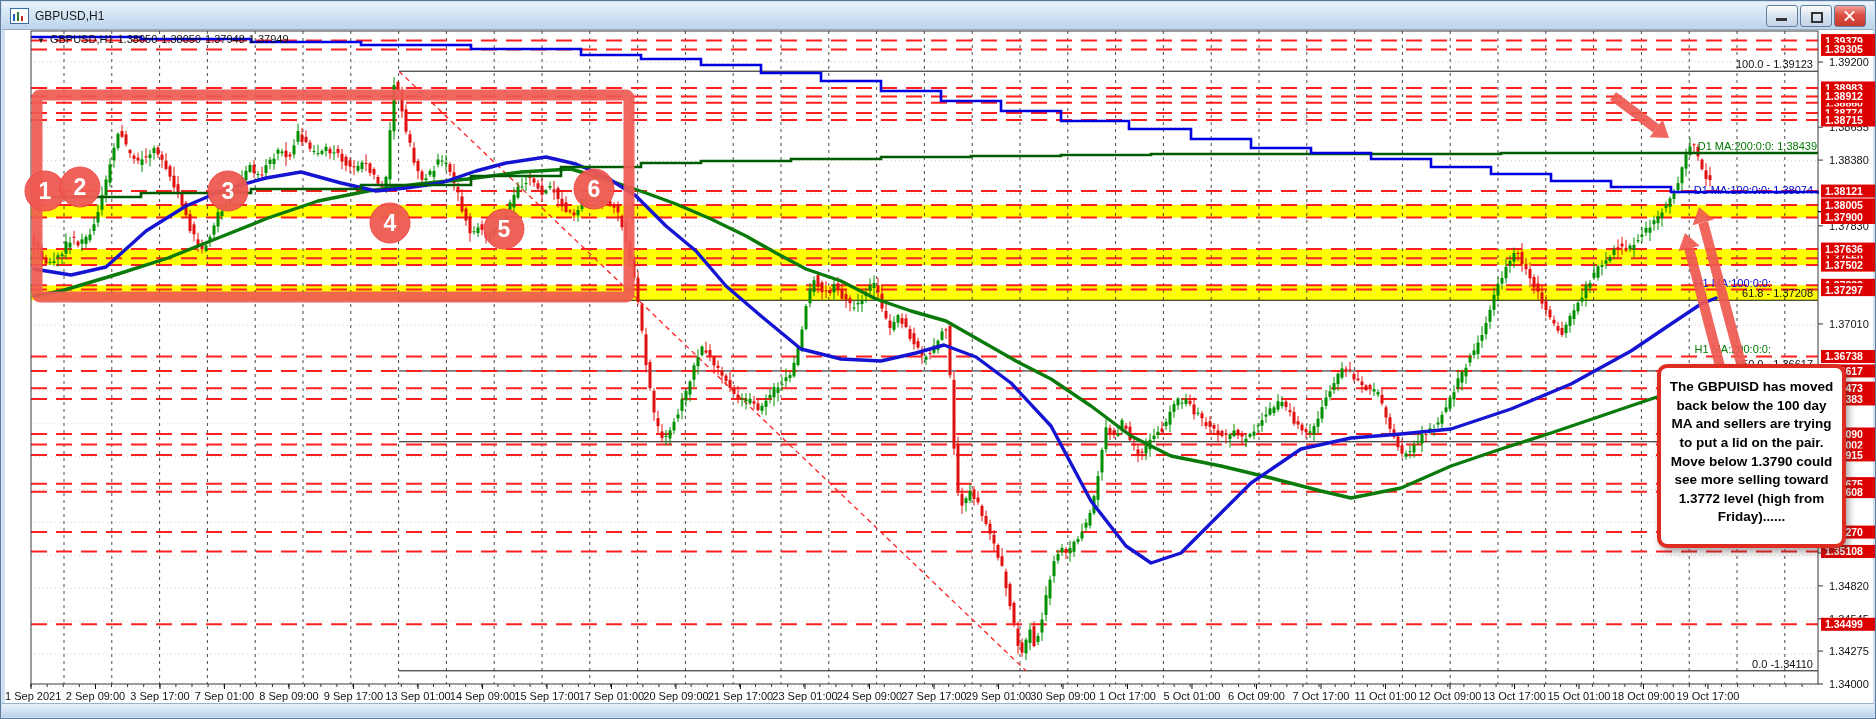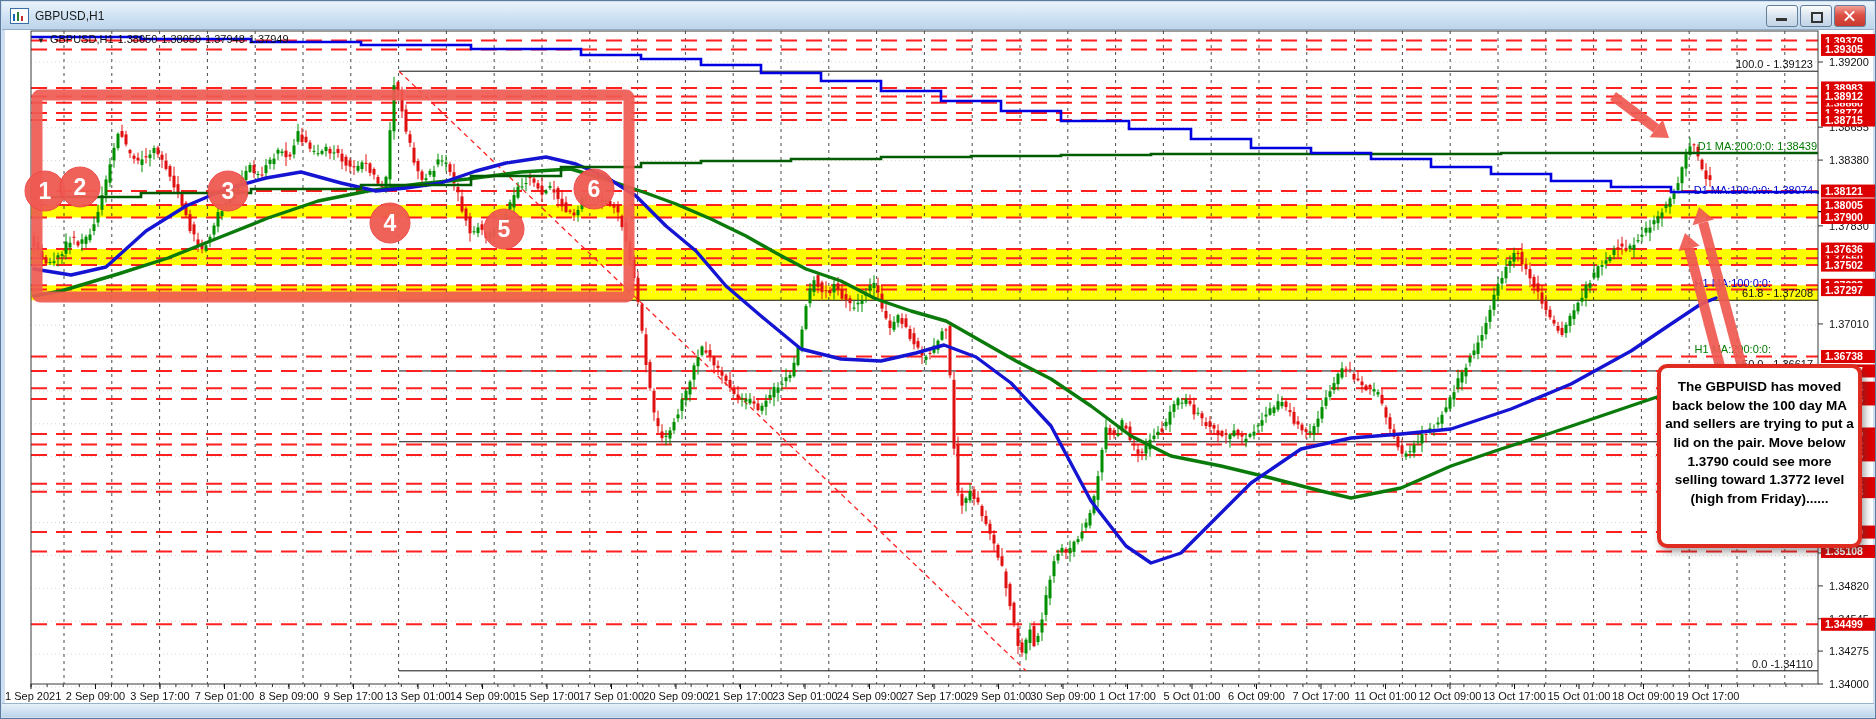--- a/index.html
+++ b/index.html
@@ -22,21 +22,21 @@
   .glyph-close-a,.glyph-close-b{position:absolute;left:8px;top:9px;width:13px;height:2px;background:#fff;}
   .glyph-close-a{transform:rotate(45deg);} .glyph-close-b{transform:rotate(-45deg);}
   svg#chart{position:absolute;left:0;top:0;}
   .infobar{position:absolute;left:36px;top:32px;font-size:11px;color:#101010;z-index:5;white-space:nowrap;}
   .infobar .tri{font-size:8px;color:#222;margin-right:5px;}
   .infobar span{margin-right:4px;}
   .callout{position:absolute;background:#fff;border:4px solid #e02b20;border-radius:10px;
     box-shadow:3px 4px 7px rgba(60,60,60,.45);font-weight:bold;color:#000;text-align:center;
     z-index:20;box-sizing:border-box;}
   .callout.top{left:1355px;top:52px;width:263px;font-size:13.5px;line-height:1.32;padding:9px 8px;}
-  .callout.bottom{left:1656px;top:363px;width:205px;font-size:13.5px;line-height:1.38;padding:10px 4px;min-height:184px;}
+  .callout.bottom{left:1656px;top:363px;width:189px;font-size:13.5px;line-height:1.38;padding:10px 4px;min-height:184px;}
   .bottomframe{position:absolute;left:1px;right:1px;bottom:1px;height:13px;
     background:linear-gradient(#e6f1fa,#bcd4ea);border-top:1px solid #9ab3cc;}
 </style>
 </head>
 <body>
 
 <div class="win">
   <svg id="chart" width="1876" height="719">
       <g>
         <rect x="4" y="28" width="1868" height="676" fill="#ffffff"></rect>

